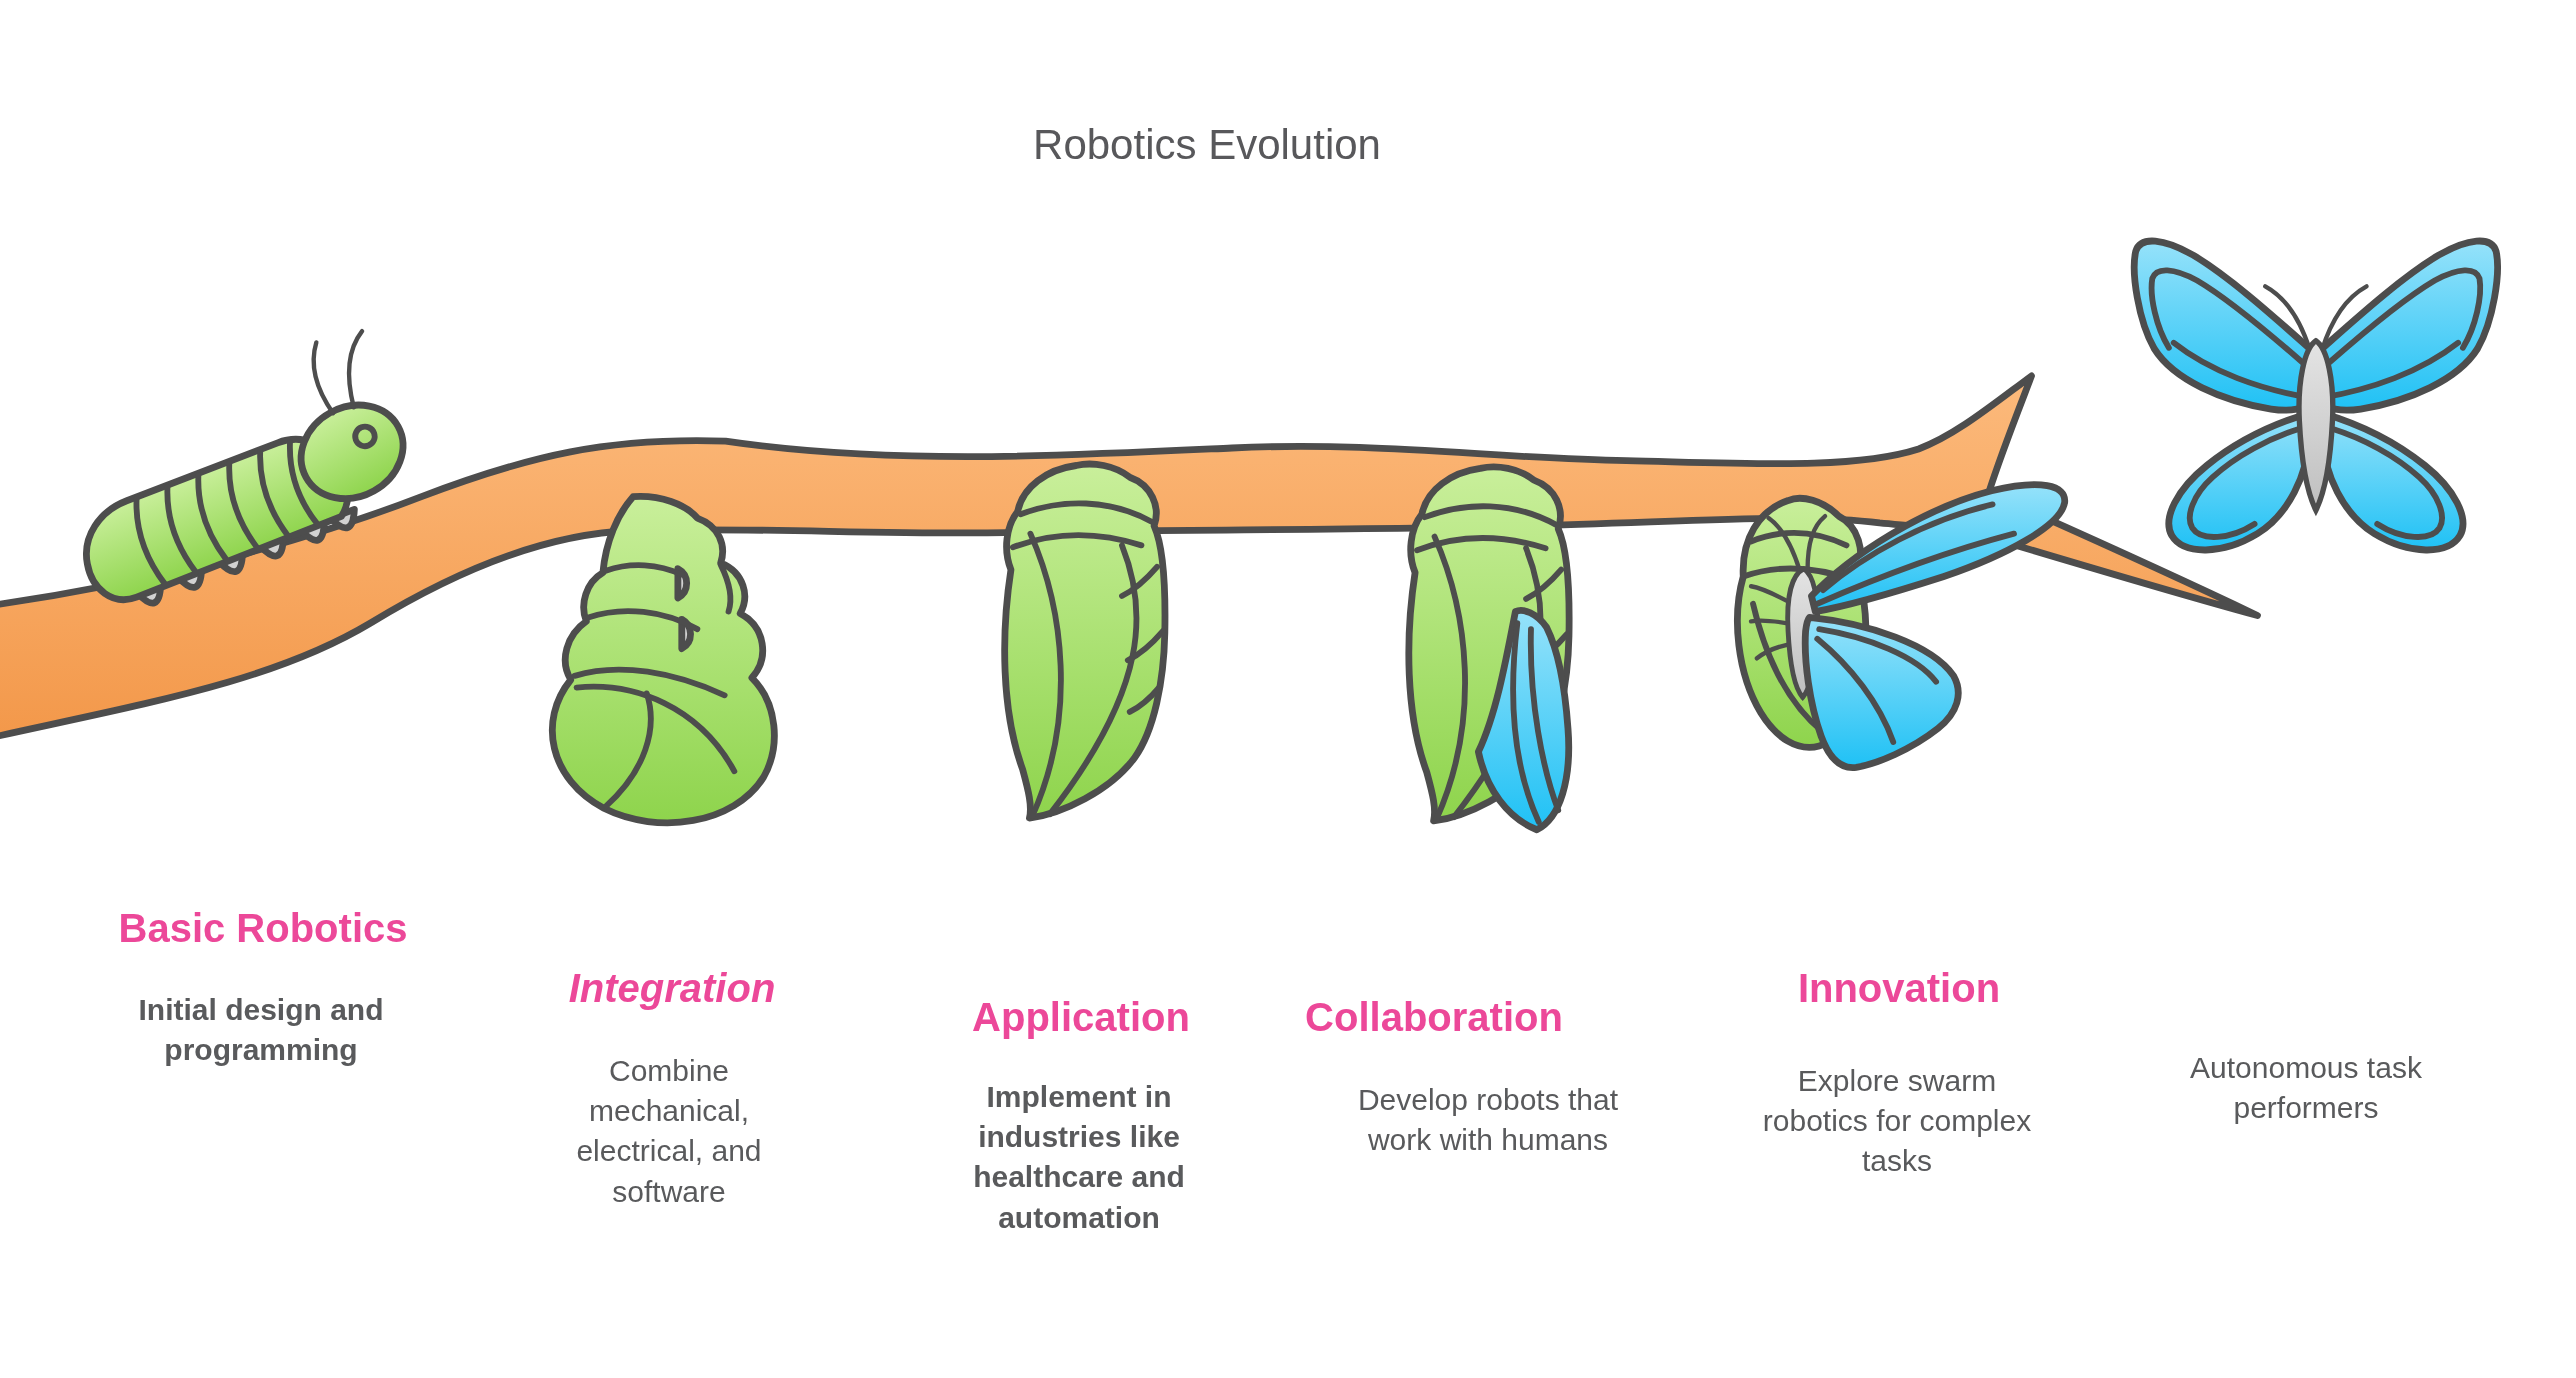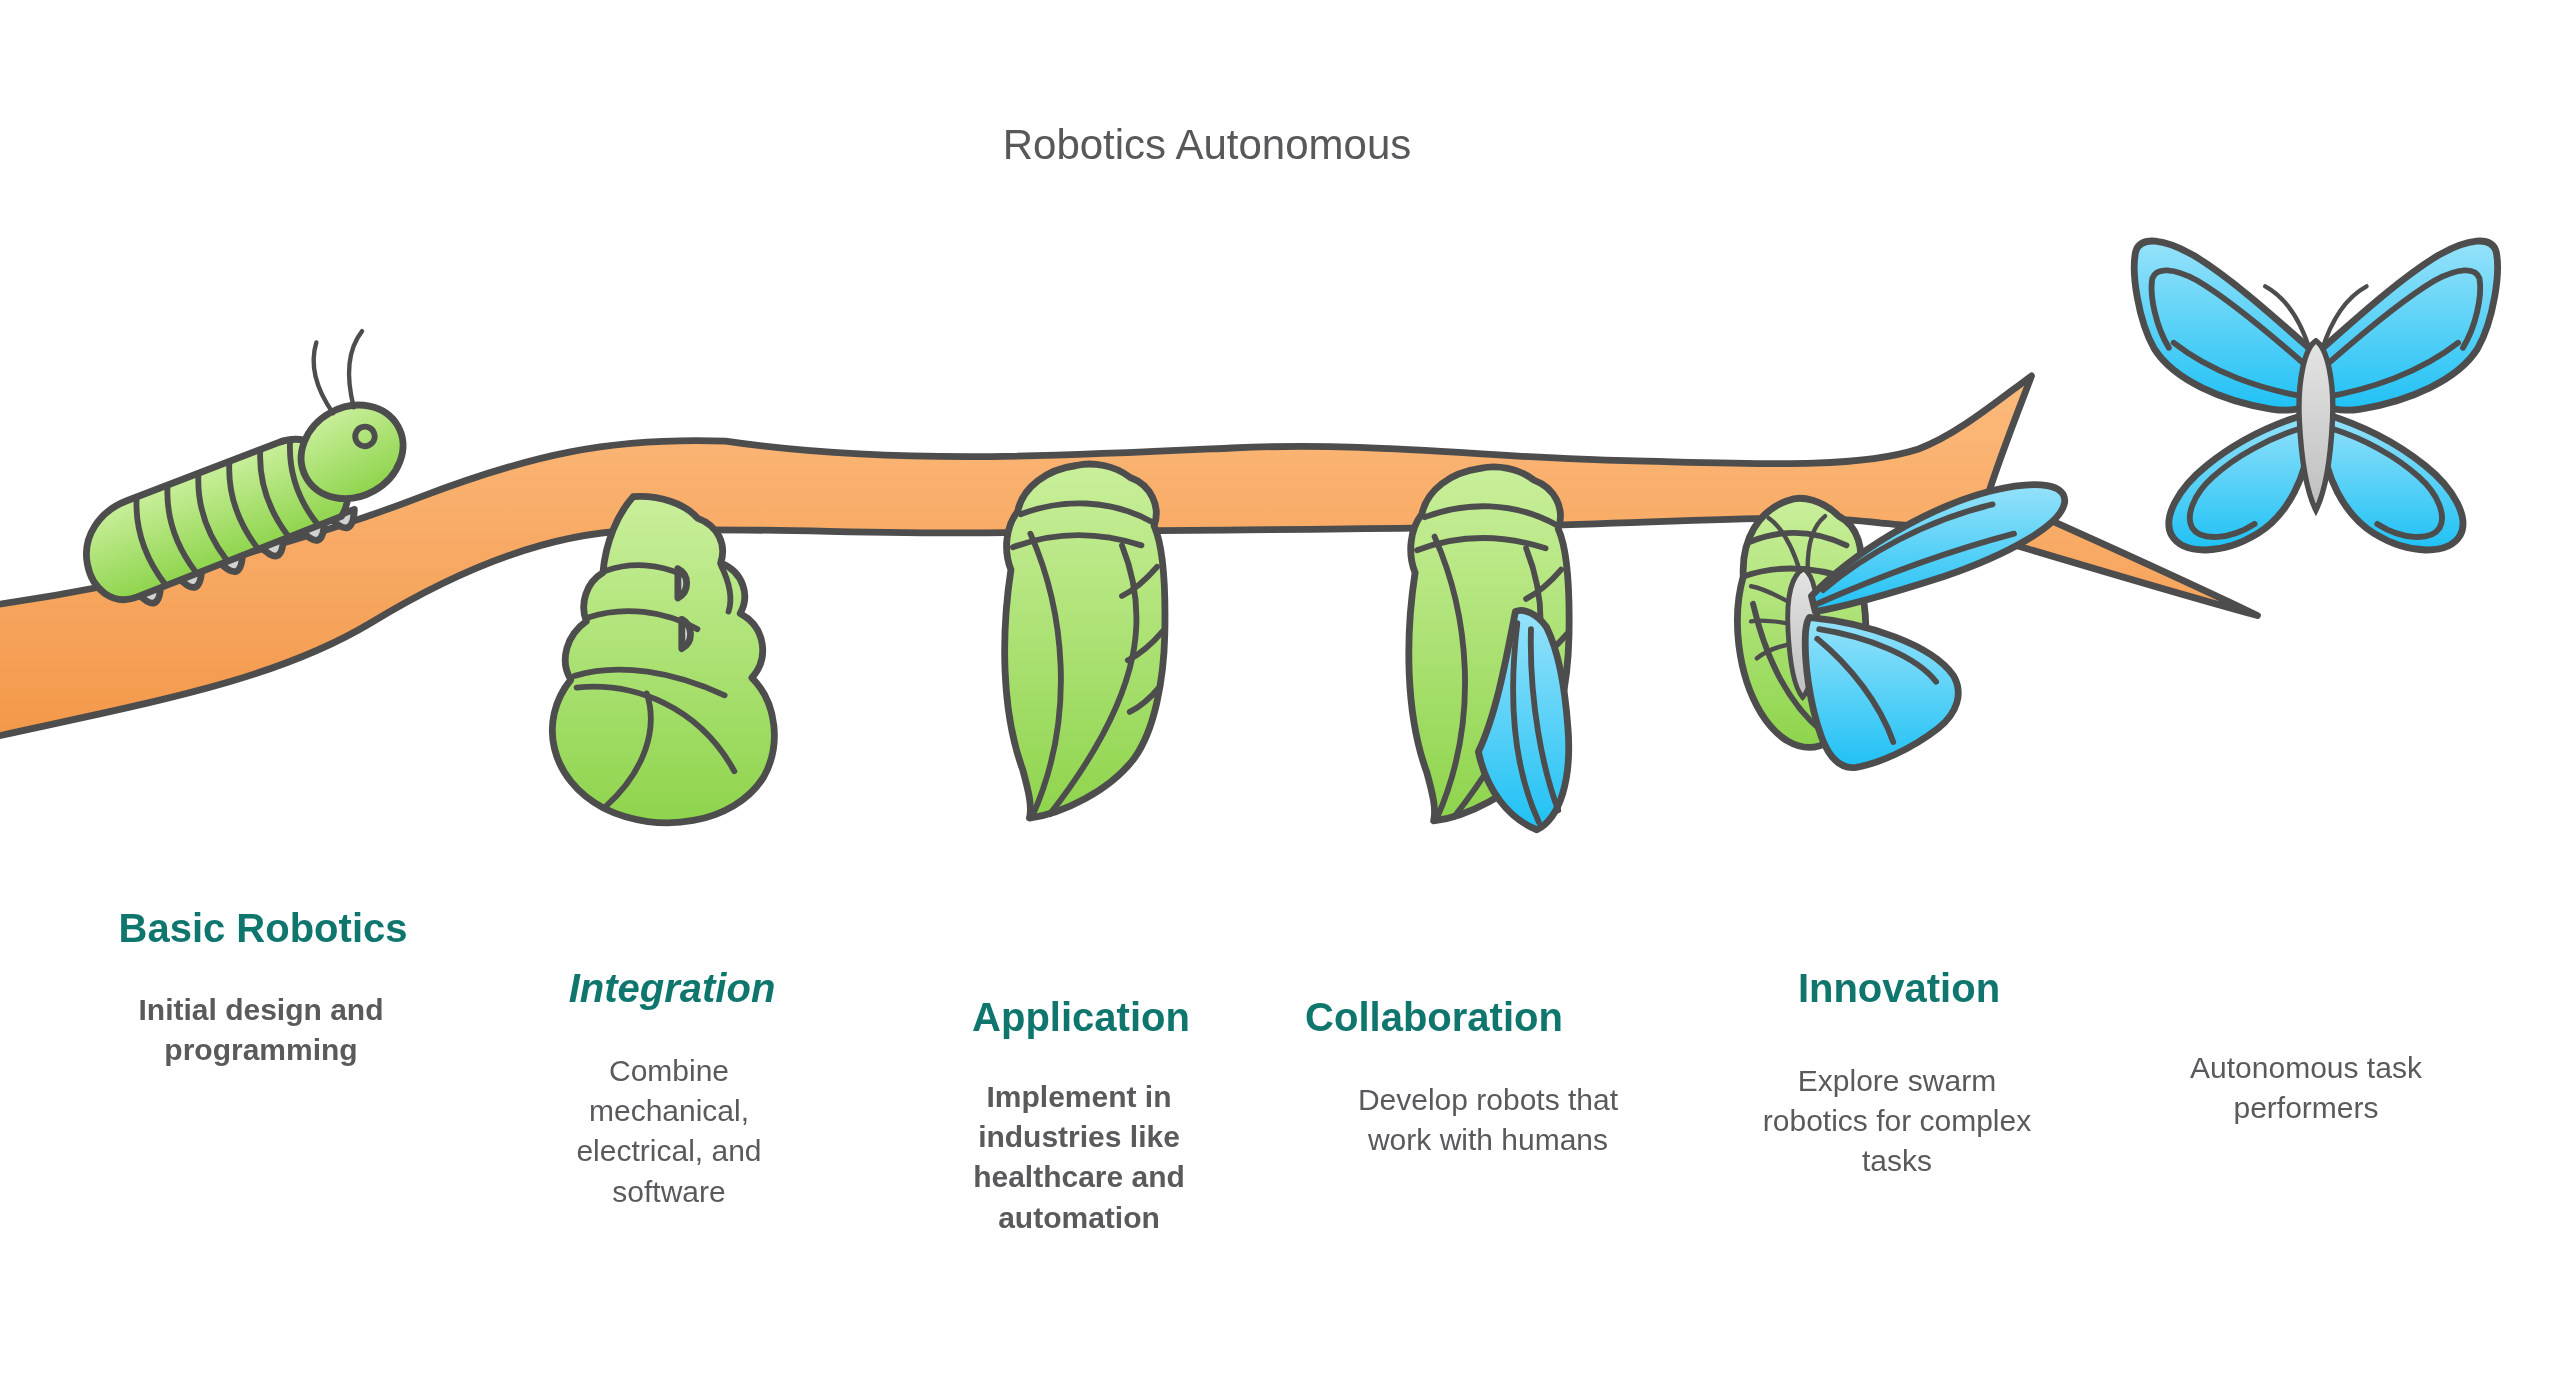--- a/index.html
+++ b/index.html
@@ -7,21 +7,21 @@
     position:relative;width:2576px;height:1378px;background:#ffffff;overflow:hidden;
     font-family:"Liberation Sans",sans-serif;
   }
   .art{position:absolute;left:0;top:0;}
   .title{
     position:absolute;transform:translateX(-50%);
     font-size:42px;font-weight:400;color:#58585b;white-space:nowrap;
   }
   .stage-h{
     position:absolute;transform:translateX(-50%);
-    font-size:40px;font-weight:700;color:#0f766e;text-align:center;
+    font-size:40px;font-weight:700;color:#ec4899;text-align:center;
     line-height:1.2;white-space:nowrap;
   }
   .stage-h.wrap{white-space:normal;width:273px;line-height:1.42;}
   .stage-d{
     position:absolute;transform:translateX(-50%);width:409px;
     font-size:30px;font-weight:400;color:#595a5c;text-align:center;
     line-height:1.34;white-space:pre-line;
   }
   .o{stroke:#4d4d4d;stroke-width:7;stroke-linejoin:round;stroke-linecap:round;}
   .dln{fill:none;stroke:#4d4d4d;stroke-width:6;stroke-linecap:round;}
@@ -221,21 +221,21 @@
       <path class="thin" d="M 2372 360 C 2362 328, 2348 306, 2326 294"></path>
       <path class="thin" d="M 2384 360 C 2394 328, 2408 306, 2430 294"></path>
       <path fill="url(#gGray)" stroke="#4d4d4d" stroke-width="5.5" d="M 2378 350
         C 2390 358, 2397 392, 2395 432
         C 2393 472, 2387 506, 2378 524
         C 2369 506, 2363 472, 2361 432
         C 2359 392, 2366 358, 2378 350 Z"></path>
     </g>
   </svg>
 
-  <div class="title" style="left:1207px;top:121px;">Robotics Autonomous</div>
+  <div class="title" style="left:1207px;top:121px;">Robotics Evolution</div>
 
   <div class="stage-h" style="left:263px;top:904px;">Basic Robotics</div>
   <div class="stage-d" style="left:261px;top:990px;font-weight:bold;">Initial design and
 programming</div>
 
   <div class="stage-h" style="left:672px;top:964px;font-style:italic;">Integration</div>
   <div class="stage-d" style="left:669px;top:1051px;">Combine
 mechanical,
 electrical, and
 software</div>

